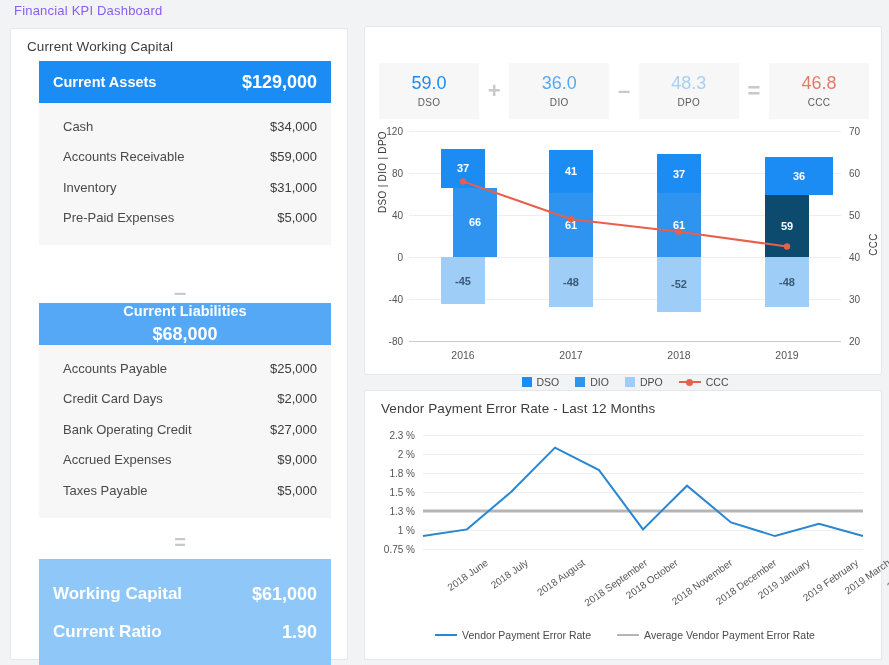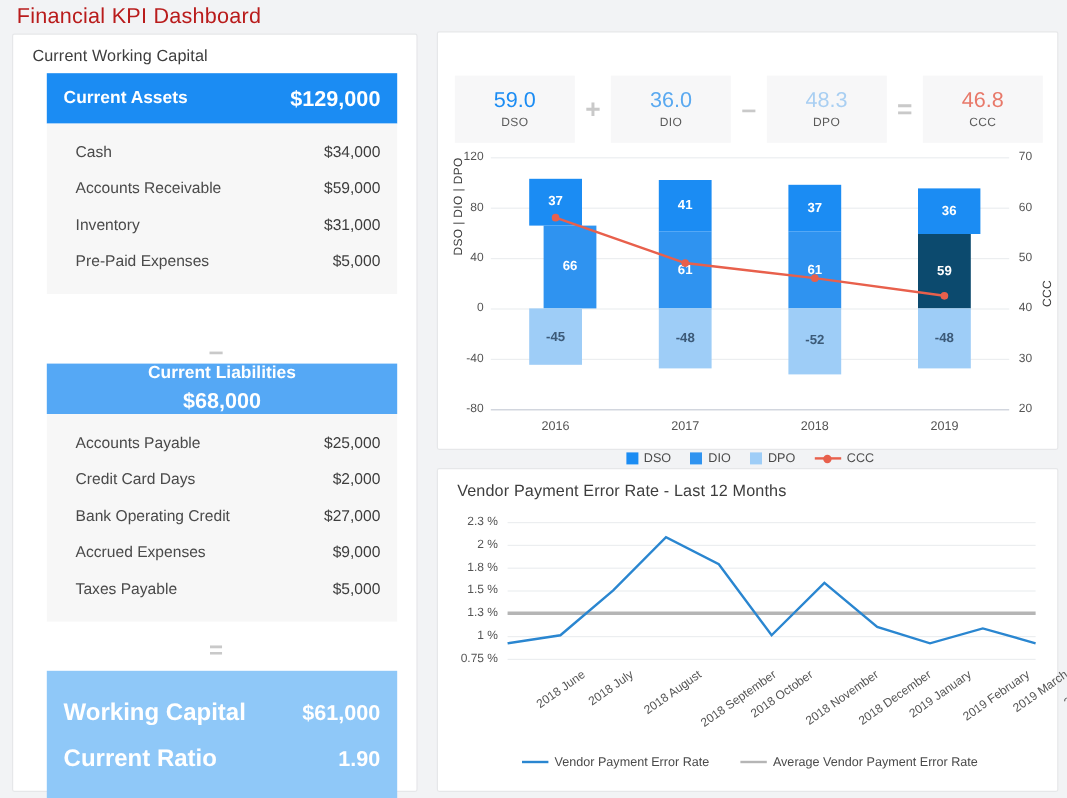--- a/index.html
+++ b/index.html
@@ -7,21 +7,21 @@
     width: 889px; height: 665px;
     background: #f2f3f5;
     font-family: "Liberation Sans", sans-serif;
     overflow: hidden;
   }
   #app { position: relative; width: 889px; height: 665px; }
 
   
   .page-title {
     position: absolute; left: 14px; top: 3px;
-    font-size: 18px; color: #b91c1c; letter-spacing: .2px;
+    font-size: 13px; color: #8b5cf6; letter-spacing: .2px;
   }
 
   
   .card {
     position: absolute; background: #ffffff;
     border: 1px solid #e6e7e9;
     border-radius: 2px;
   }
   .card-title {
     font-size: 13.5px; color: #3d3d3d;
@@ -49,21 +49,21 @@
     font-size: 13px; color: #4a4a4a;
   }
   .wc-row .lbl { padding-left: 10px; }
   .wc-row .val { color: #3d3d3d; }
 
   .wc-result { padding: 16px 14px 18px 14px; }
   .wc-result .r-row {
     display: flex; align-items: center; justify-content: space-between;
     height: 38px; color: #fff;
   }
-  .wc-result .r-row .lbl { font-size: 20px; font-weight: bold; }
+  .wc-result .r-row .lbl { font-size: 17px; font-weight: bold; }
   .wc-result .r-row .val { font-size: 18px; font-weight: bold; }
 
   
   .op {
     position: absolute; left: 0; width: 338px;
     text-align: center; color: #c9c9c9;
     font-size: 22px; font-weight: bold; line-height: 1;
     letter-spacing: 0;
   }
   .op-minus { top: 253px; }
@@ -289,21 +289,21 @@
         <div class="bar-seg" style="left: 278px; top: 27.1px; width: 44px; height: 38.85px; background: rgb(27, 140, 243);">
           <span>37</span>
         </div>
         <div class="bar-seg dpo-seg" style="left: 278px; top: 130px; width: 44px; height: 54.6px; background: rgb(158, 205, 247);">
           <span>-52</span>
         </div>
         <div class="tick tick-x" style="left: 300px; top: 222px;">2018</div>
         <div class="bar-seg" style="left: 386px; top: 68.05px; width: 44px; height: 61.95px; background: #0c4a6e;">
           <span>59</span>
         </div>
-        <div class="bar-seg" style="left: 386px; top: 30.25px; width: 52px; height: 37.8px; background: rgb(27, 140, 243);">
+        <div class="bar-seg" style="left: 386px; top: 30.25px; width: 68px; height: 37.8px; background: rgb(27, 140, 243);">
           <span>36</span>
         </div>
         <div class="bar-seg dpo-seg" style="left: 386px; top: 130px; width: 44px; height: 50.4px; background: rgb(158, 205, 247);">
           <span>-48</span>
         </div>
         <div class="tick tick-x" style="left: 408px; top: 222px;">2019</div>
         <svg width="492" height="240" style="position: absolute; left: 0px; top: 0px;">
           <path d="M84,54.400000000000006 L192,92.2 L300,104.8 L408,119.5" fill="none" stroke="#e8604c" stroke-width="2"></path>
           <circle cx="84" cy="54.400000000000006" r="3.2" fill="#e8604c"></circle>
           <circle cx="192" cy="92.2" r="3.2" fill="#e8604c"></circle>

